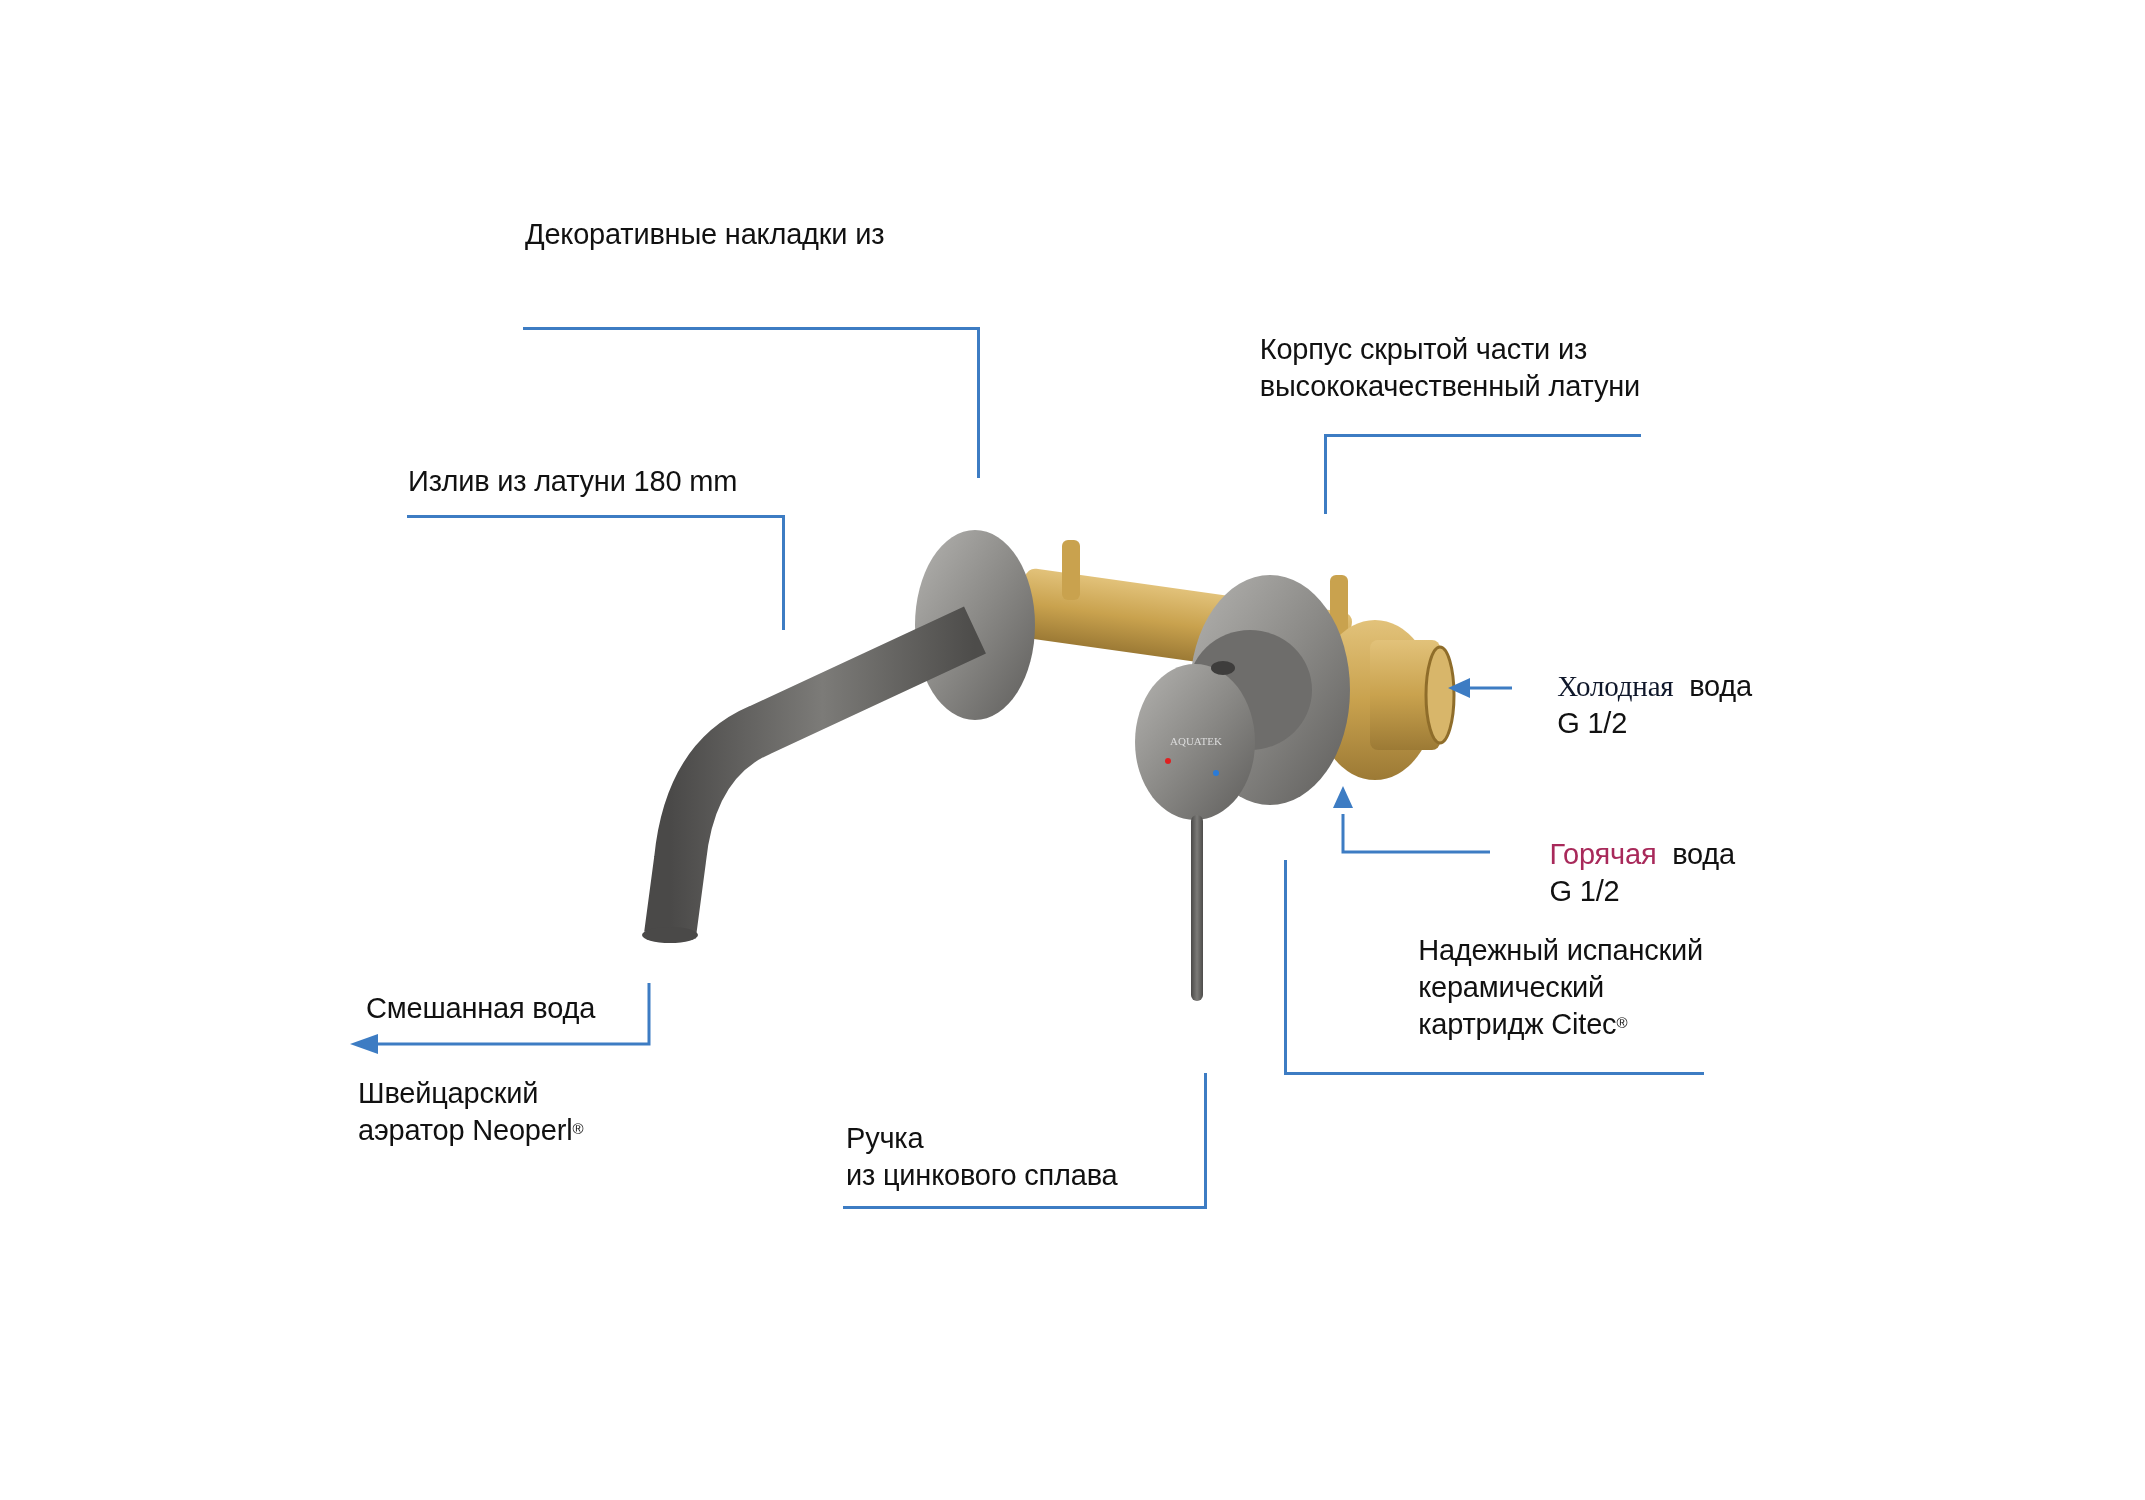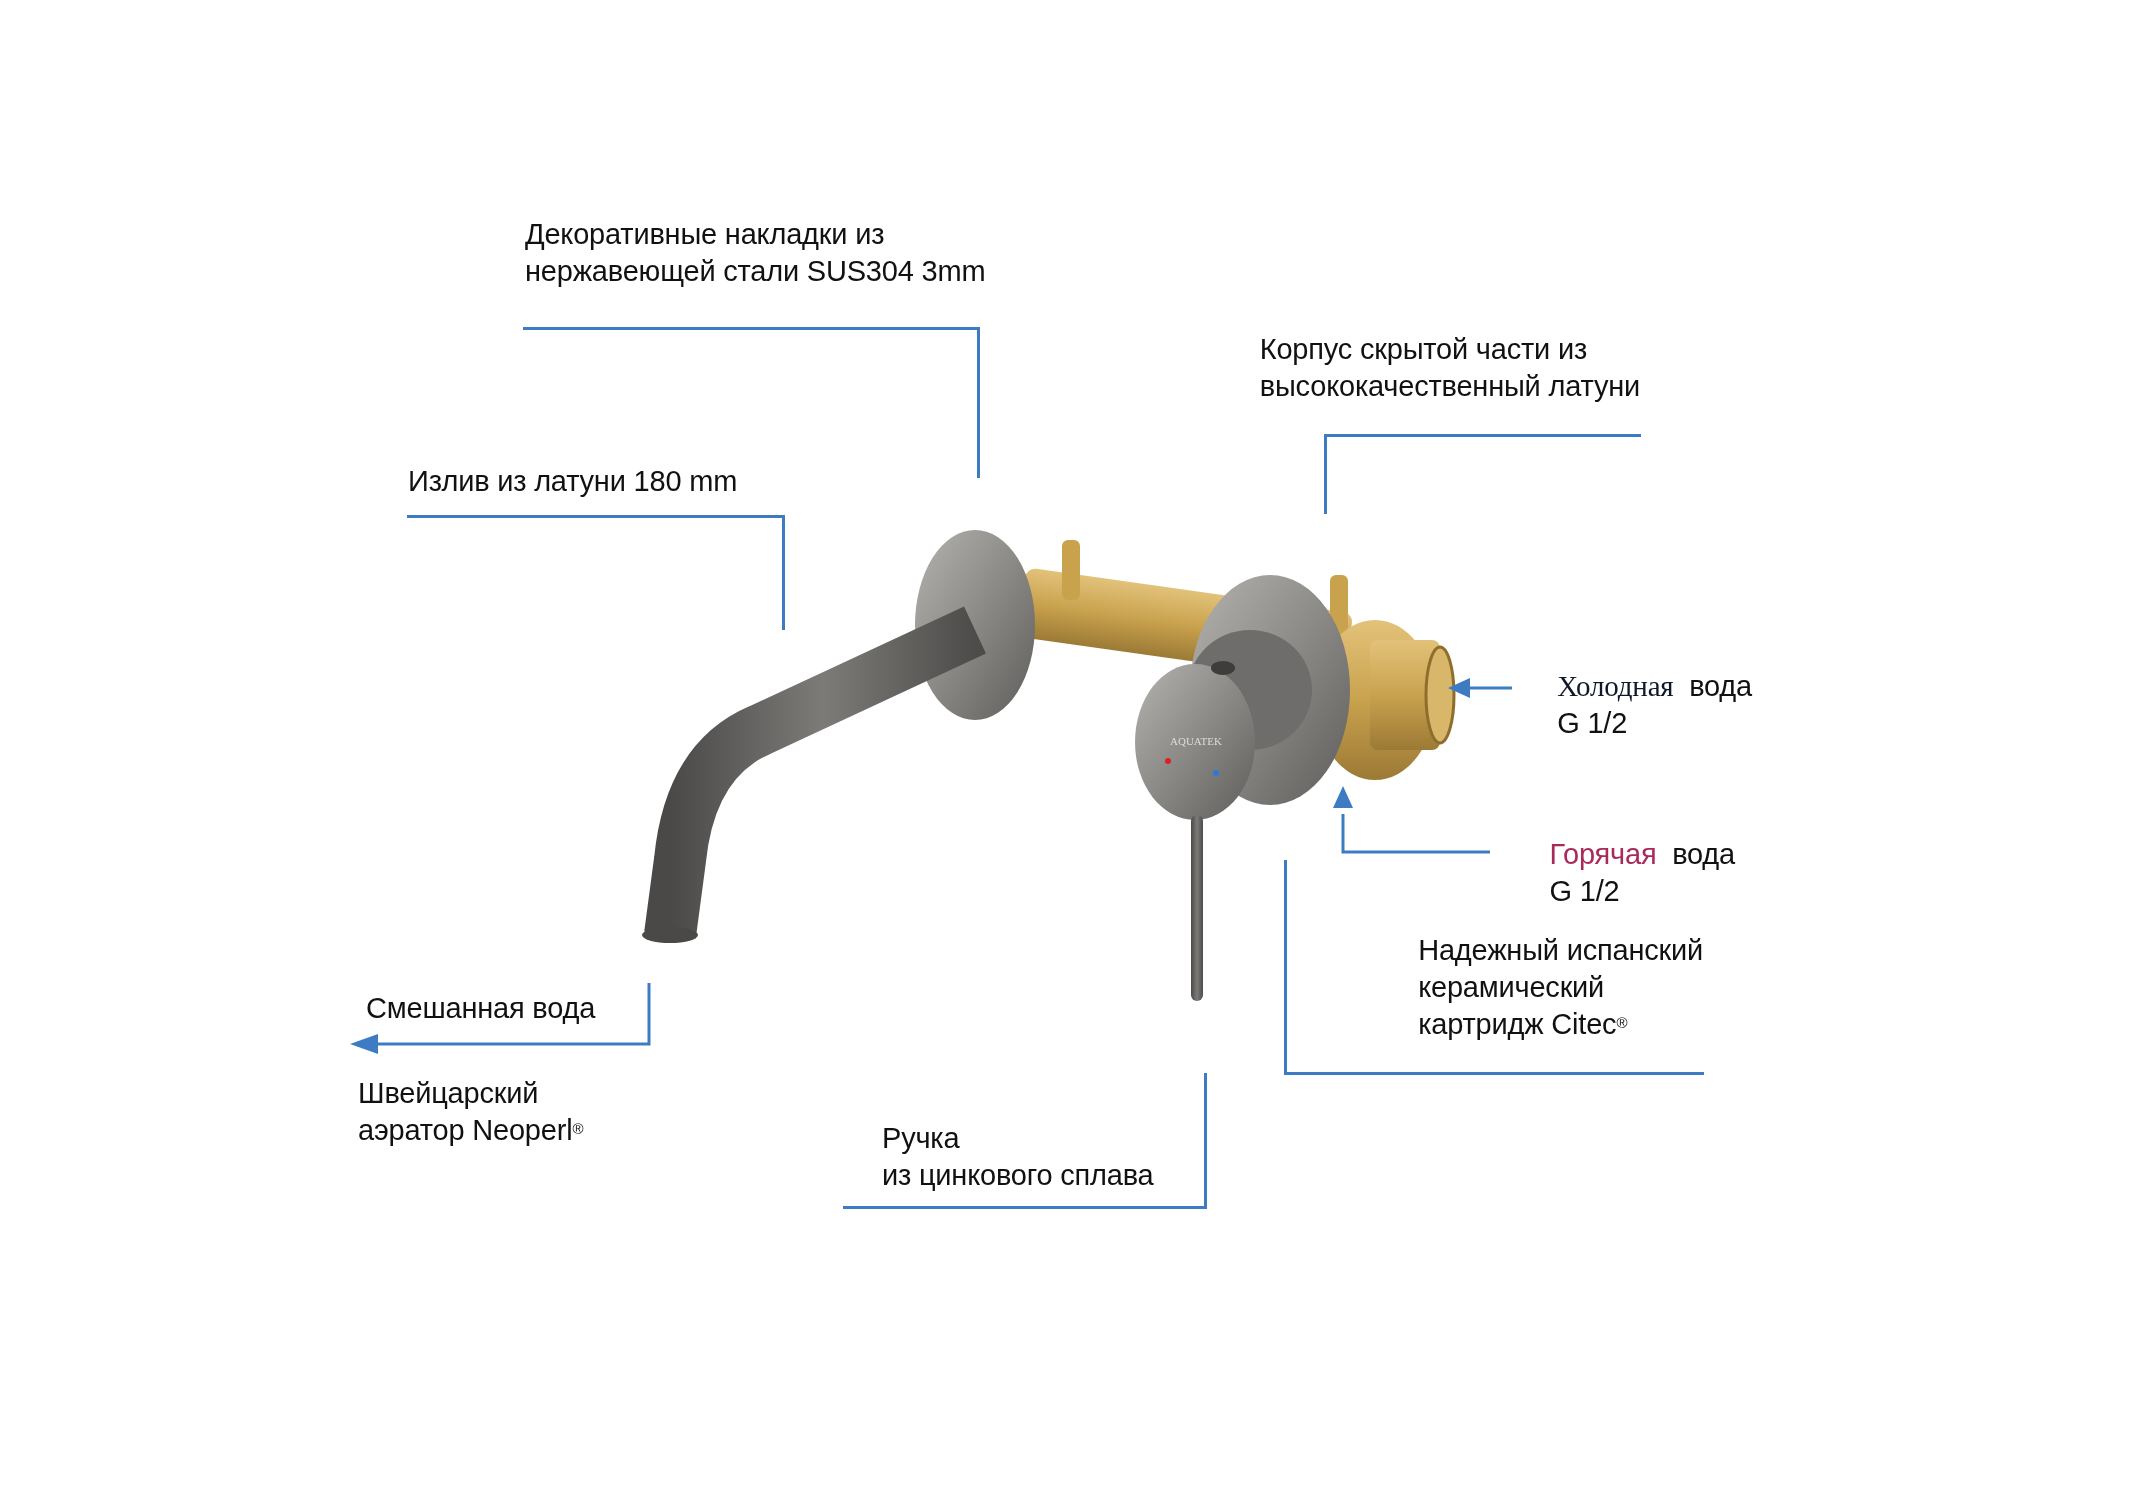--- a/index.html
+++ b/index.html
@@ -55,21 +55,20 @@
   <ellipse cx="1223" cy="668" rx="12" ry="7" fill="#3e3d3c"></ellipse>
   <text x="1170" y="745" font-size="11" fill="#dcdcdc" font-family="Liberation Serif, serif">AQUATEK</text>
   <circle cx="1168" cy="761" r="3" fill="#e02020"></circle>
   <circle cx="1216" cy="773" r="3" fill="#2a7bd8"></circle>
 
   <rect x="1191" y="815" width="12" height="186" rx="6" fill="url(#dark)"></rect>
 </svg>
 
 <div class="txt" style="left:525px;top:216px;">
   <div>Декоративные накладки из</div>
-  <div>нержавеющей стали SUS304 3mm</div>
 </div>
 <div class="ln" style="left:523px;top:327px;width:456px;height:3px;"></div>
 <div class="ln" style="left:977px;top:327px;width:3px;height:151px;"></div>
 
 <div class="txt right" style="right:505px;top:331px;">
   <div>Корпус скрытой части из</div>
   <div>высококачественный латуни</div>
 </div>
 <div class="ln" style="left:1324px;top:434px;width:317px;height:3px;"></div>
 <div class="ln" style="left:1324px;top:434px;width:3px;height:80px;"></div>
@@ -108,18 +107,18 @@
 
 <div class="txt" style="left:366px;top:990px;">
   <div>Смешанная вода</div>
 </div>
 
 <div class="txt" style="left:358px;top:1075px;">
   <div>Швейцарский</div>
   <div><span>аэратор Neoperl</span><sup>®</sup></div>
 </div>
 
-<div class="txt" style="left:846px;top:1120px;margin-left:36px;">
+<div class="txt" style="left:846px;top:1120px;">
   <div>Ручка</div>
   <div>из цинкового сплава</div>
 </div>
 <div class="ln" style="left:1204px;top:1073px;width:3px;height:135px;"></div>
 <div class="ln" style="left:843px;top:1206px;width:364px;height:3px;"></div>
 
 </body></html>

